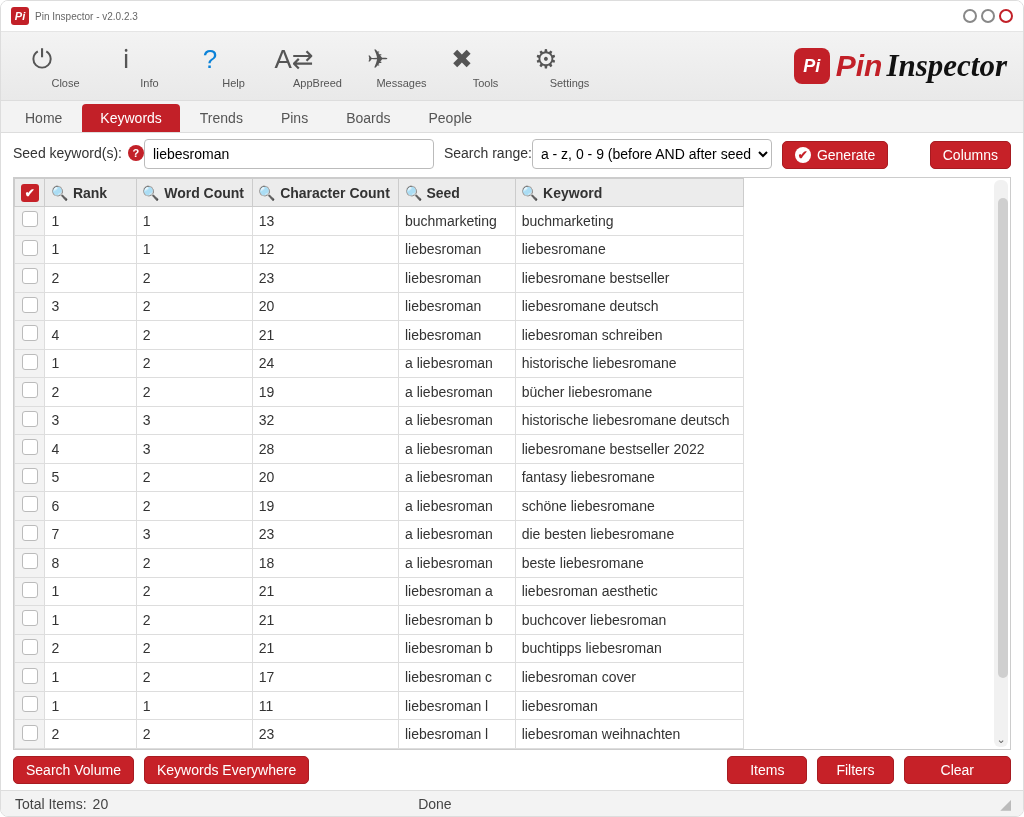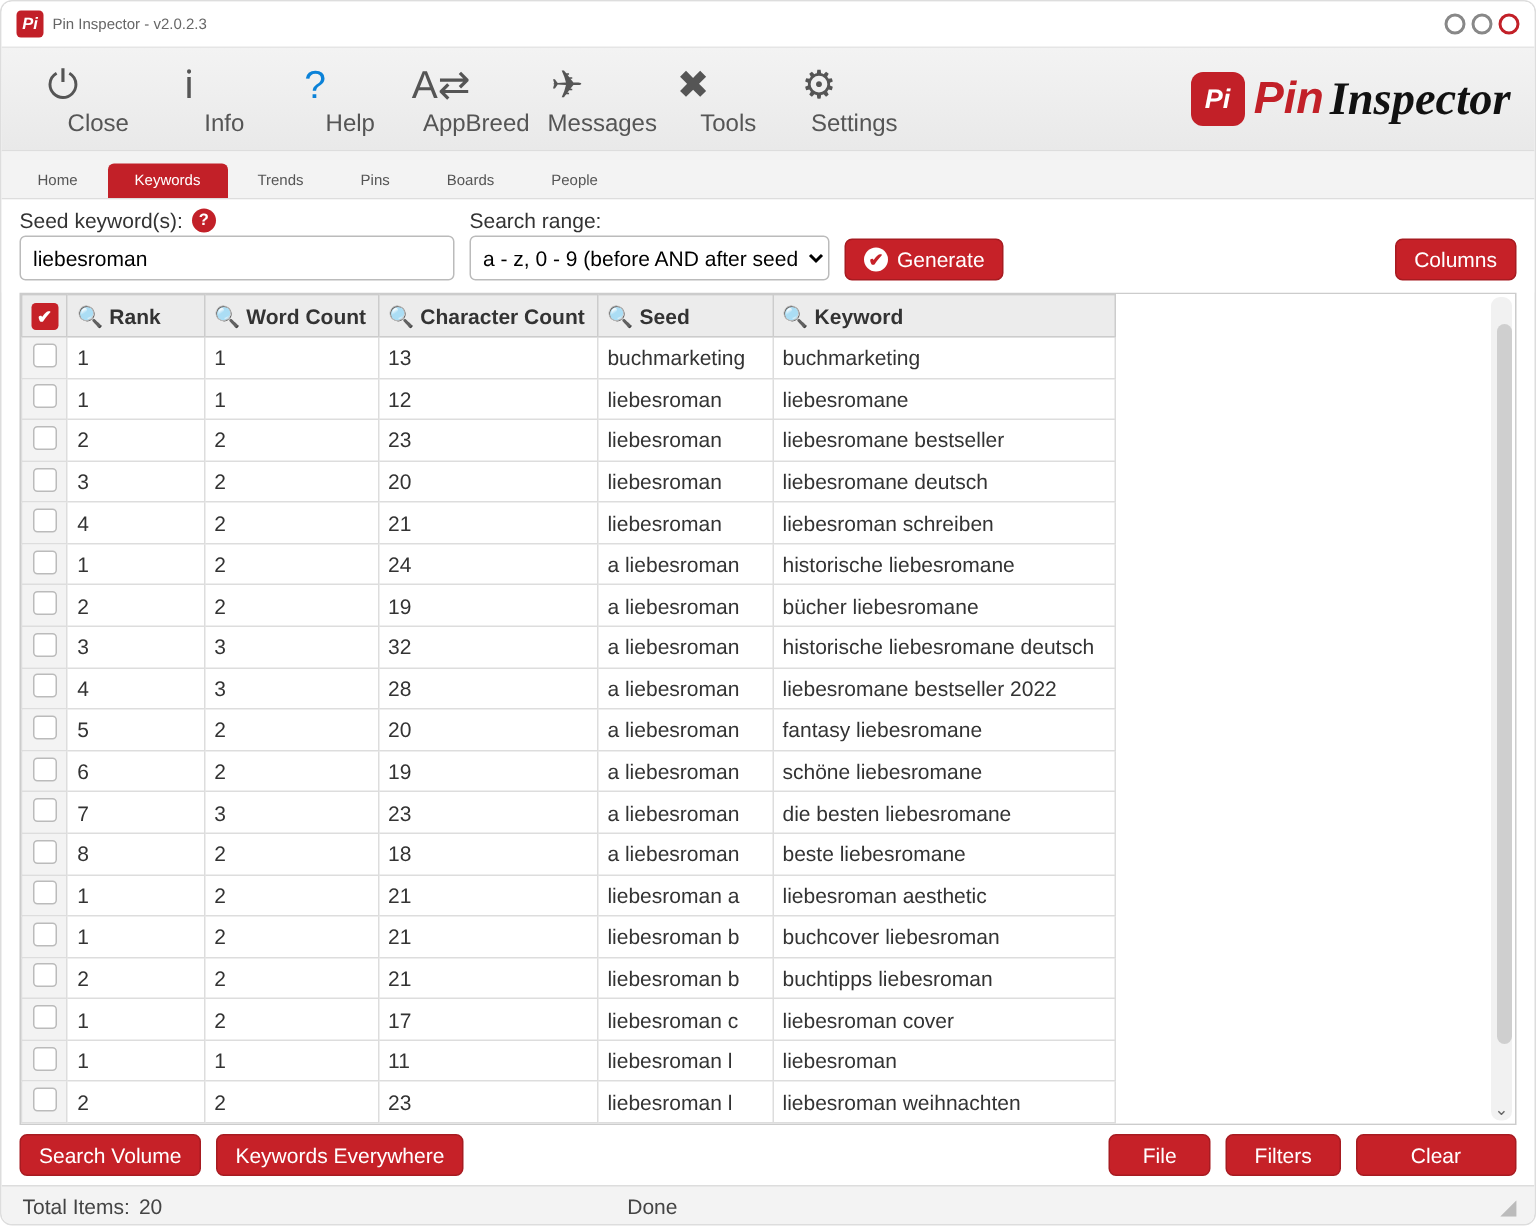--- a/index.html
+++ b/index.html
@@ -78,21 +78,21 @@
     color: #555;
     font-size: 13px;
   }
   .ribbon-item .ico {
     font-size: 26px;
     line-height: 32px;
     color: #555;
   }
   .ribbon-item.help .ico { color: #0b82d8; }
   .ribbon-item .lbl {
-    font-size: 16px;
+    font-size: 11px;
     color: #555;
     margin-top: 2px;
     margin-left: 47px;
   }
   .brand {
     margin-left: auto;
     display: flex;
     align-items: center;
     padding-right: 8px;
   }
@@ -129,43 +129,43 @@
     display: flex;
     align-items: flex-end;
     background: #f3f3f3;
     padding: 0 6px;
     gap: 2px;
     height: 32px;
     border-bottom: 1px solid #ddd;
   }
   .tab {
     padding: 6px 18px;
-    font-size: 10px;
+    font-size: 14px;
     color: #555;
     cursor: pointer;
     border-radius: 4px 4px 0 0;
   }
   .tab.active {
     background: #c22028;
     color: #fff;
   }
 
   
   .searchbar {
     display: flex;
     align-items: flex-end;
     padding: 6px 12px 8px 12px;
     gap: 10px;
     background: #fff;
   }
   .sb-group {
     display: flex;
-    flex-direction: column;
     font-size: 13.5px;
     color: #333;
+    align-items: center;
   }
   .sb-label {
     display: flex;
     align-items: center;
     gap: 6px;
     margin-bottom: 2px;
     font-size: 14px;
   }
   .sb-label .help-ico {
     width: 16px; height: 16px;
@@ -617,21 +617,21 @@
 
 <div class="footer-btns">
   <button class="btn-red">
       <span>Search Volume</span>
     </button>
   <button class="btn-red">
       <span>Keywords Everywhere</span>
     </button>
   <div class="right-btns">
     <button class="btn-red" style="padding:5px 22px">
-        <span>File</span>
+        <span>Items</span>
       </button>
     <button class="btn-red" style="padding:5px 18px">
         <span>Filters</span>
       </button>
     <button class="btn-red" style="padding:5px 36px">
         <span>Clear</span>
       </button>
   </div>
 </div>
 

